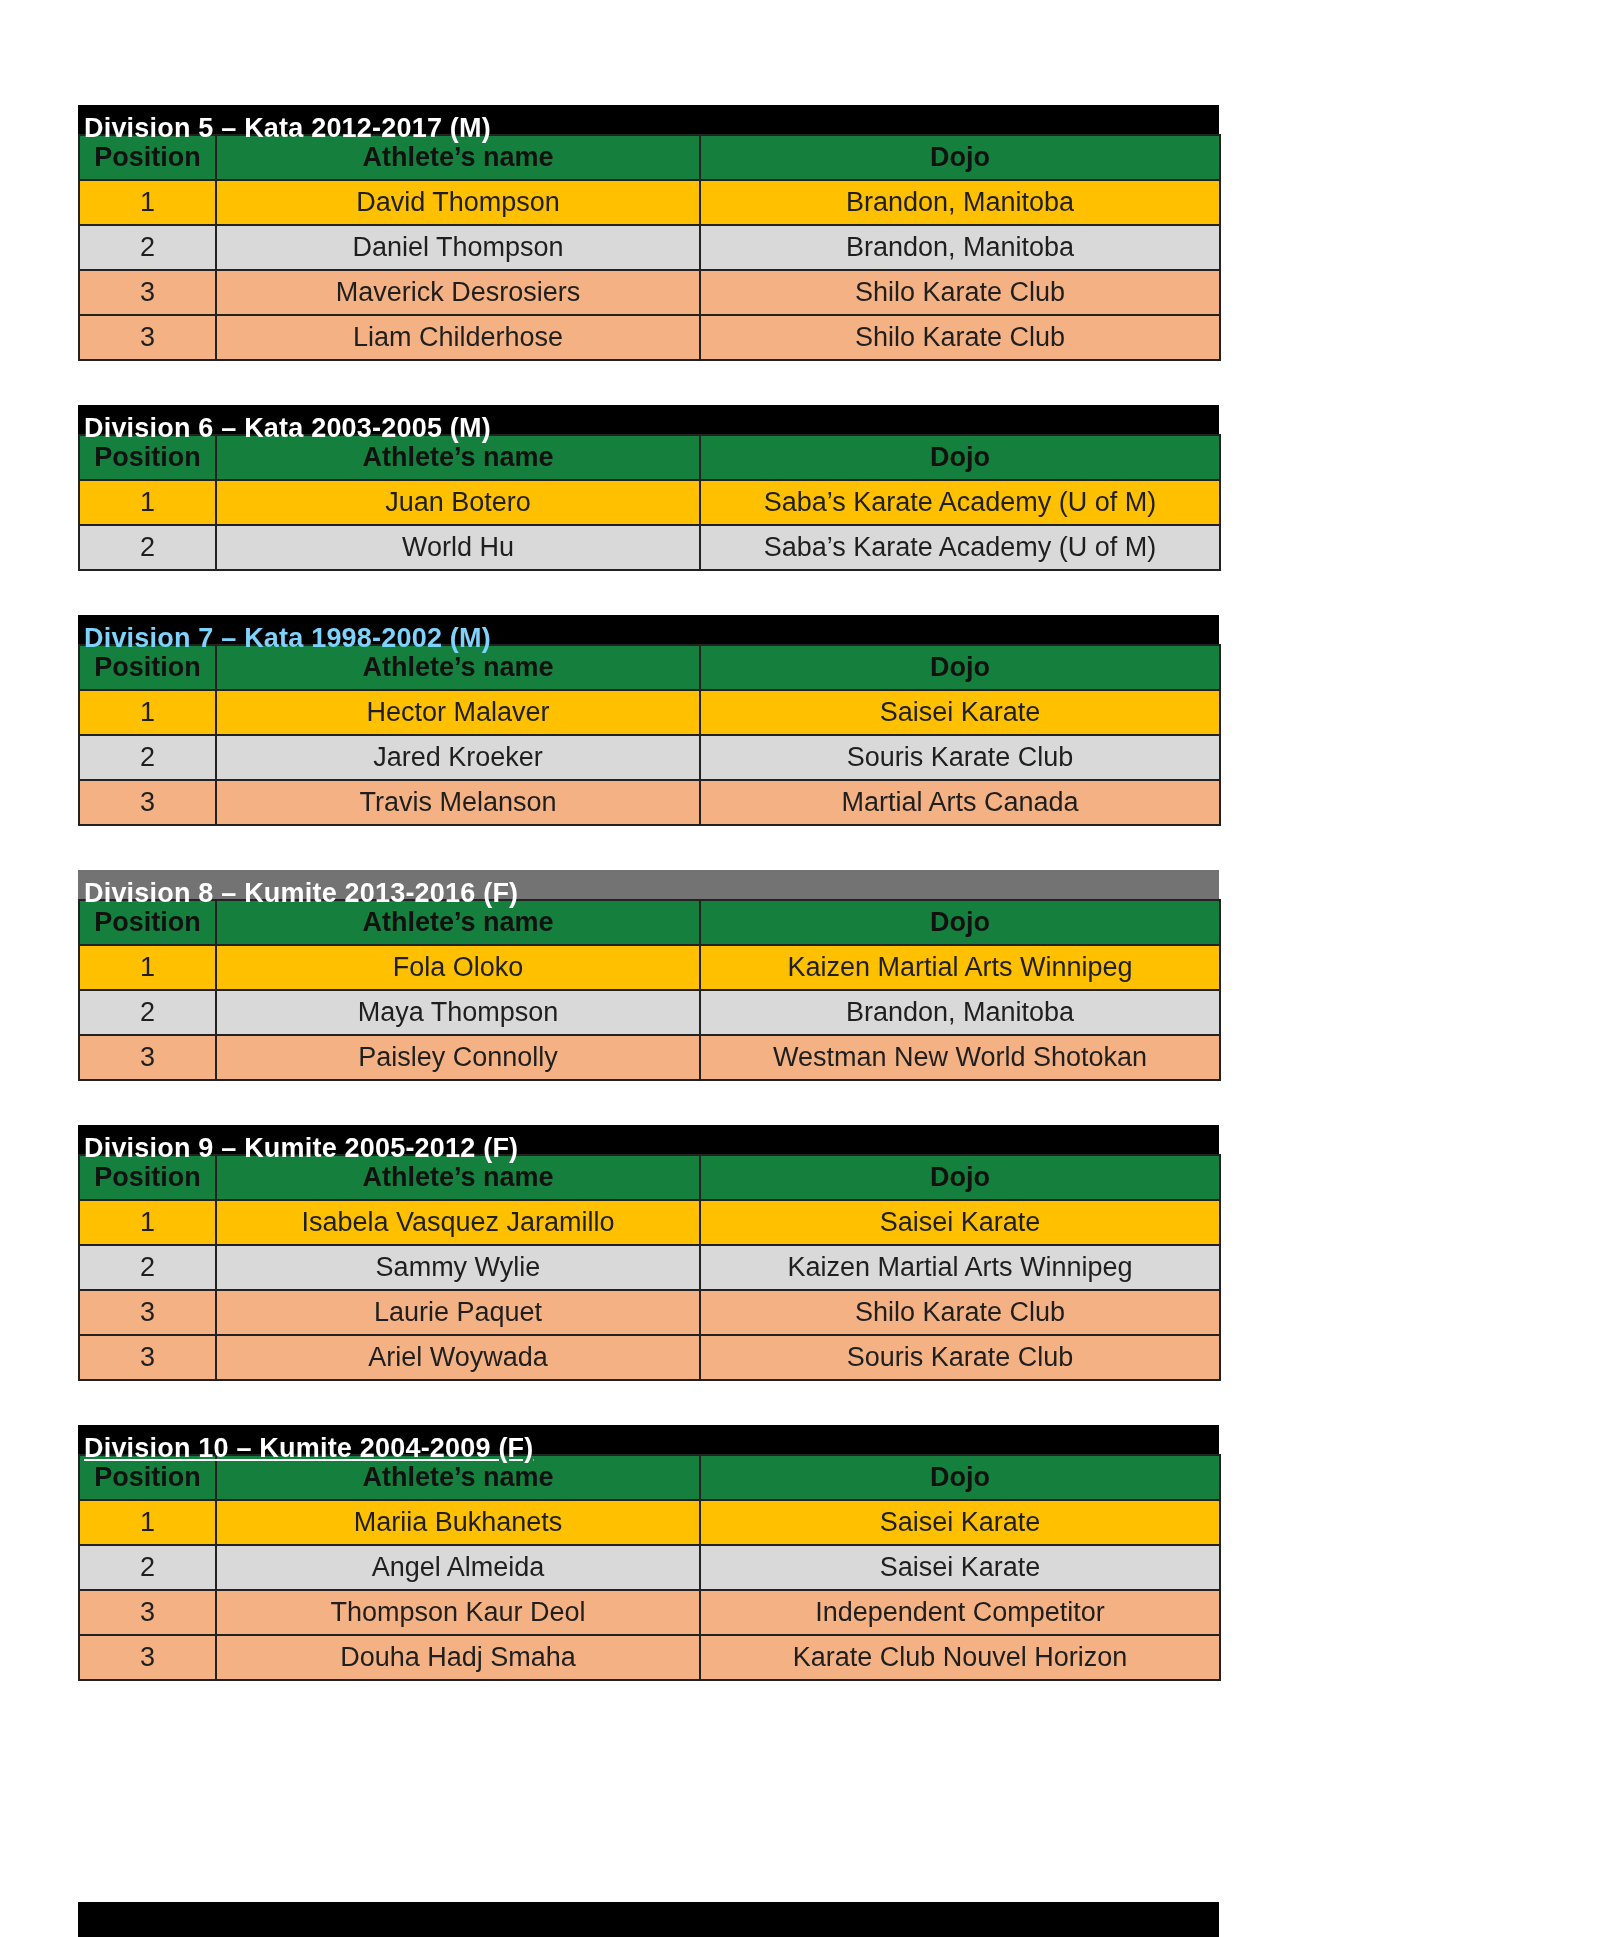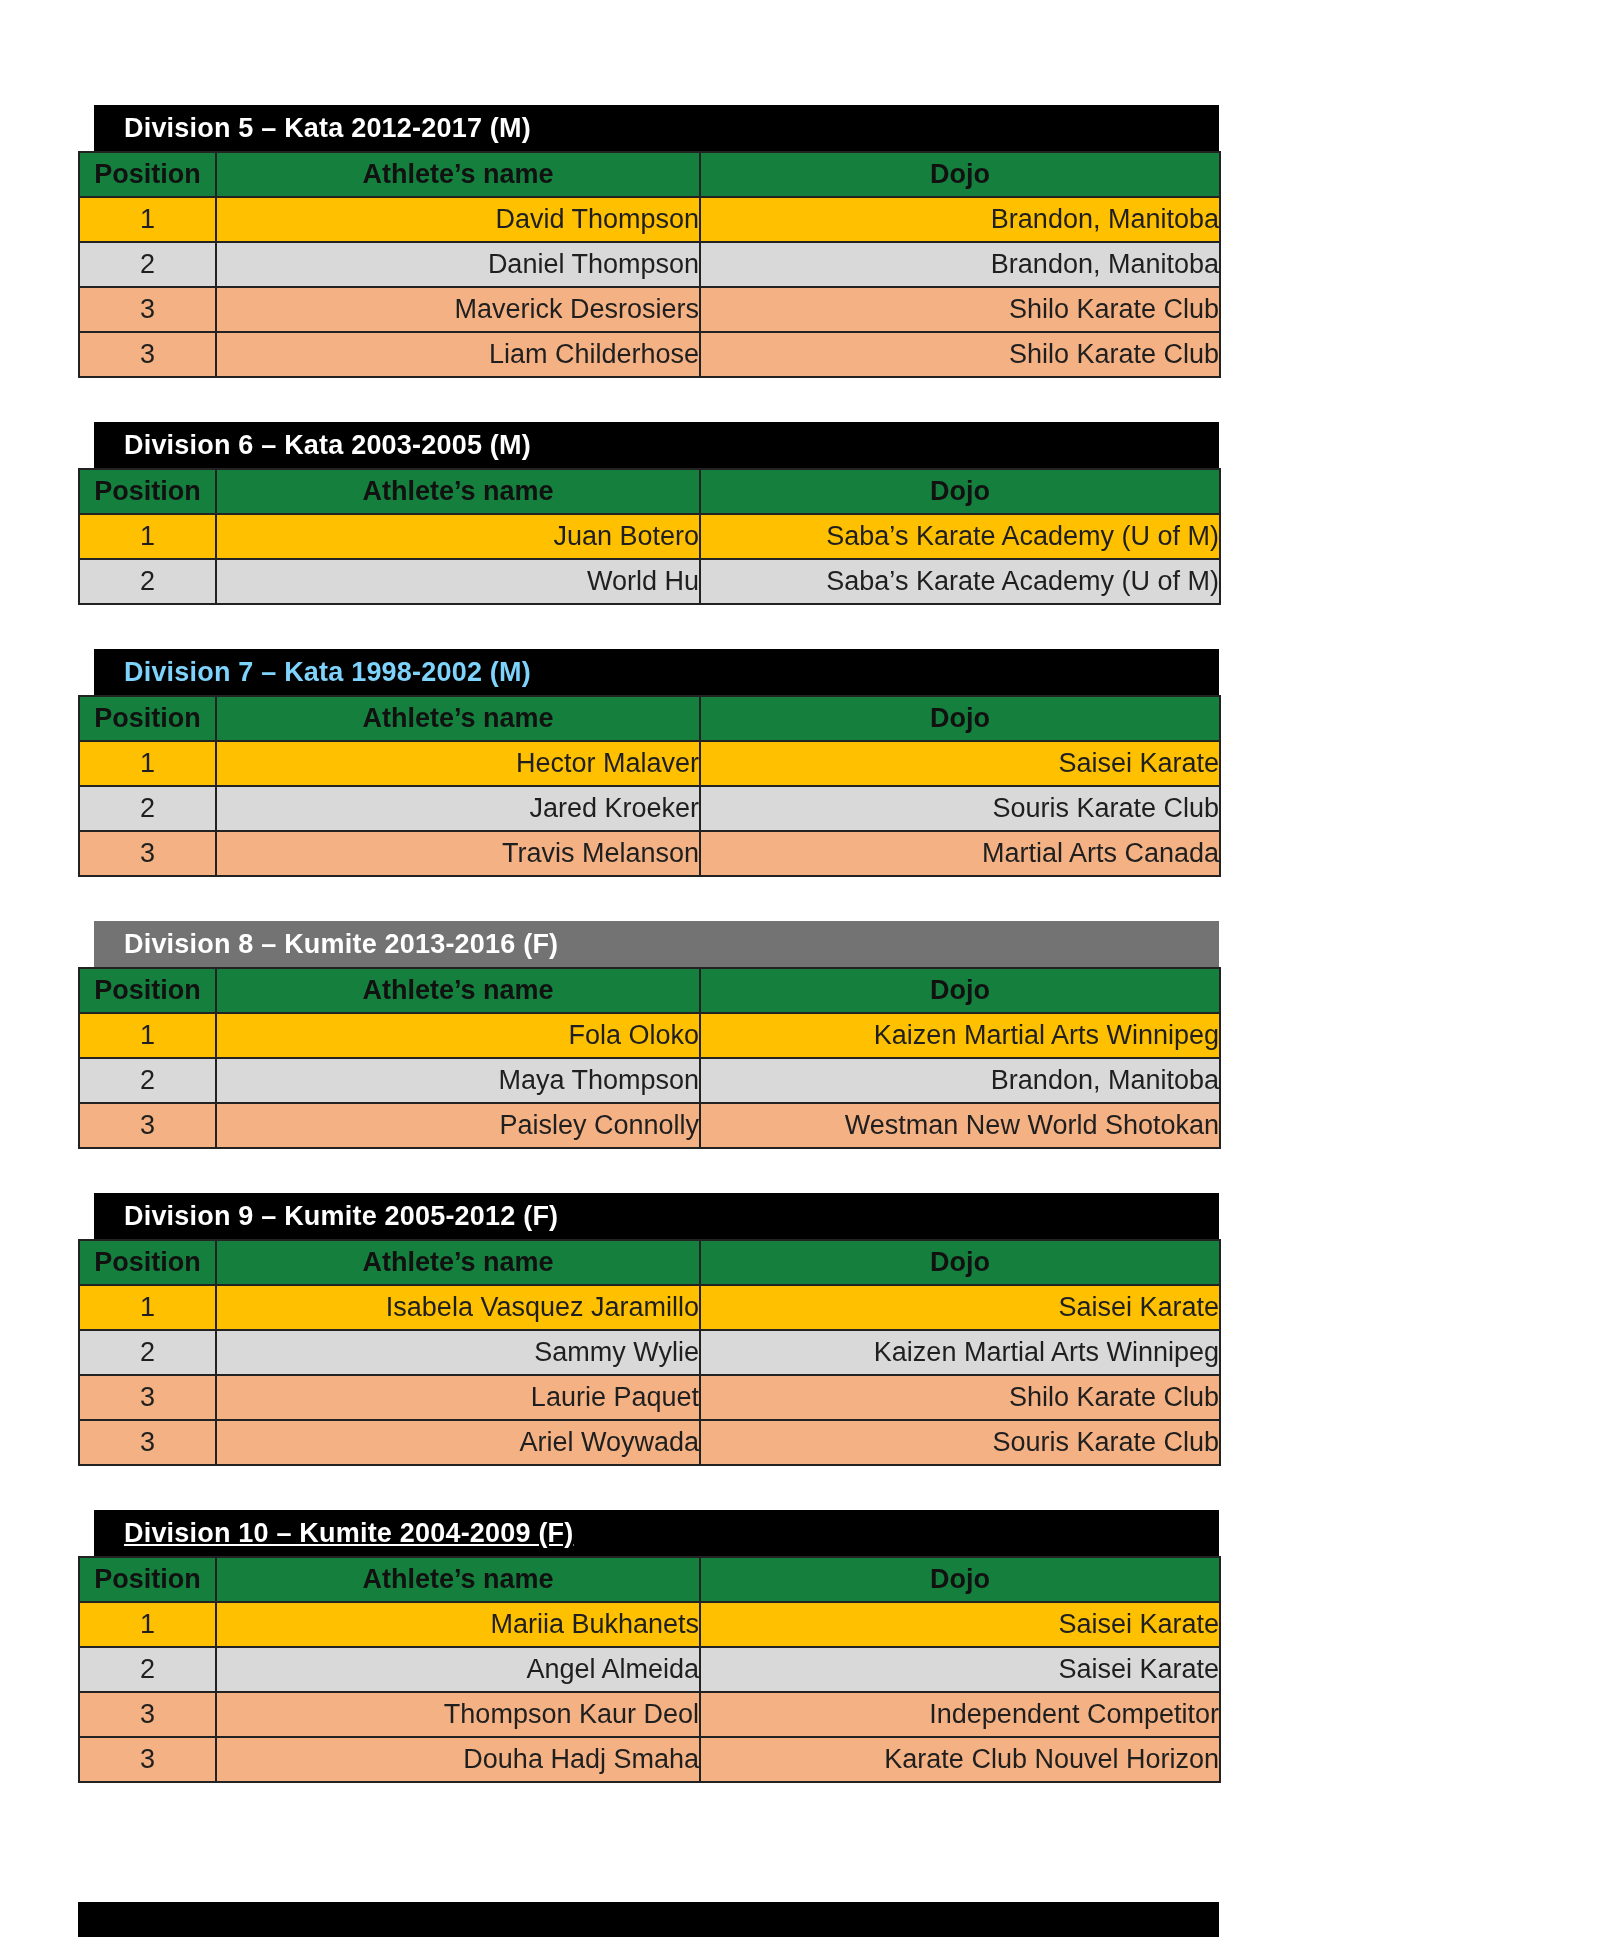--- a/index.html
+++ b/index.html
@@ -22,26 +22,25 @@
     width: 1141px;
   }
   .division {
     margin-bottom: 44px;
   }
   .division-title {
     background: #000000;
     color: #ffffff;
     font-weight: bold;
     font-size: 27px;
-    height: 46px;
+    height: 29px;
     line-height: 46px;
-    padding-left: 30px;
+    padding-left: 6px;
     box-sizing: border-box;
     letter-spacing: 0.2px;
-    margin-left: 16px;
   }
   table.results {
     border-collapse: collapse;
     width: 100%;
     table-layout: fixed;
   }
   table.results th,
   table.results td {
     border: 2px solid #222222;
     height: 45px;
@@ -56,21 +55,21 @@
     background: #15803d;
     font-weight: bold;
     text-align: center;
     color: #111111;
   }
   td.cell-position {
     text-align: center;
   }
   td.cell-athlete,
   td.cell-dojo {
-    text-align: right;
+    text-align: center;
     padding-left: 13px;
   }
   col.col-position { width: 137px; }
   col.col-athlete  { width: 484px; }
   col.col-dojo     { width: 520px; }
   .partial-bar {
     position: absolute;
     left: 78px;
     top: 1902px;
     width: 1141px;

